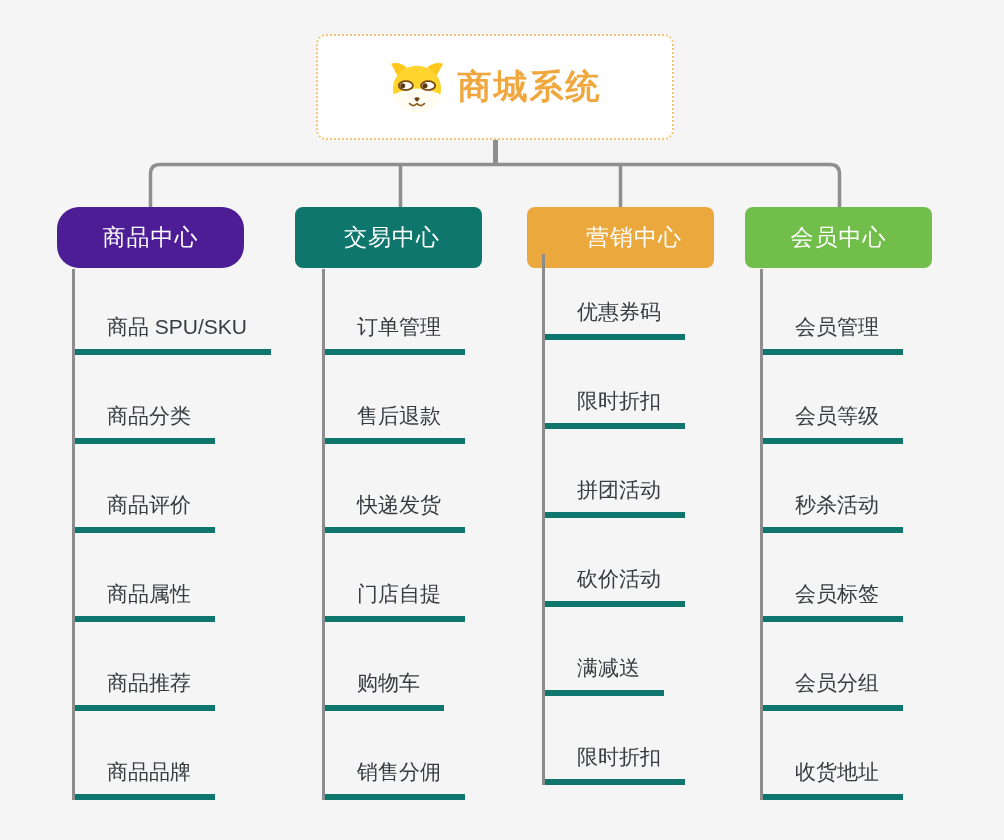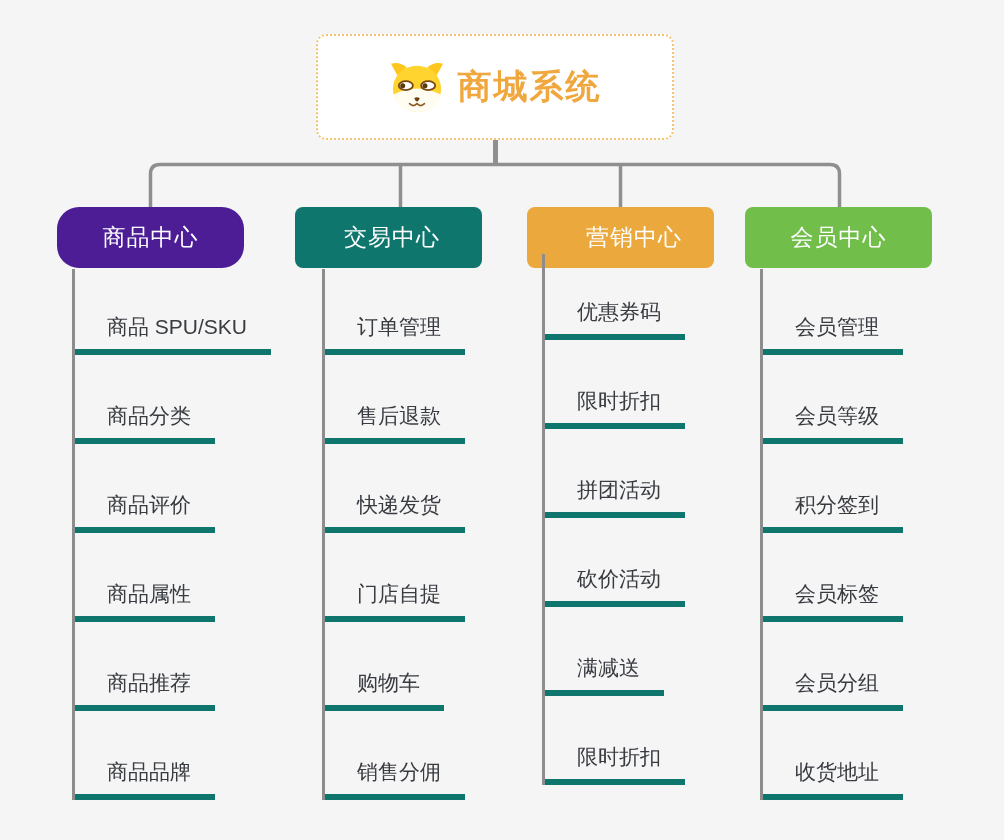--- a/index.html
+++ b/index.html
@@ -145,21 +145,21 @@
     <div class="branch-header" style="left: 745px; background: rgb(114, 190, 74); text-align: right;">会员中心</div>
     <div class="branch-column" style="left: 760px; top: 269px;">
       <div class="trunk-line" style="height: 531px;"></div>
       <div class="leaf-node first">
         <span class="leaf-label">会员管理</span>
       </div>
       <div class="leaf-node">
         <span class="leaf-label">会员等级</span>
       </div>
       <div class="leaf-node">
-        <span class="leaf-label">积分签到</span>
+        <span class="leaf-label">秒杀活动</span>
       </div>
       <div class="leaf-node">
         <span class="leaf-label">会员标签</span>
       </div>
       <div class="leaf-node">
         <span class="leaf-label">会员分组</span>
       </div>
       <div class="leaf-node">
         <span class="leaf-label">收货地址</span>
       </div>

